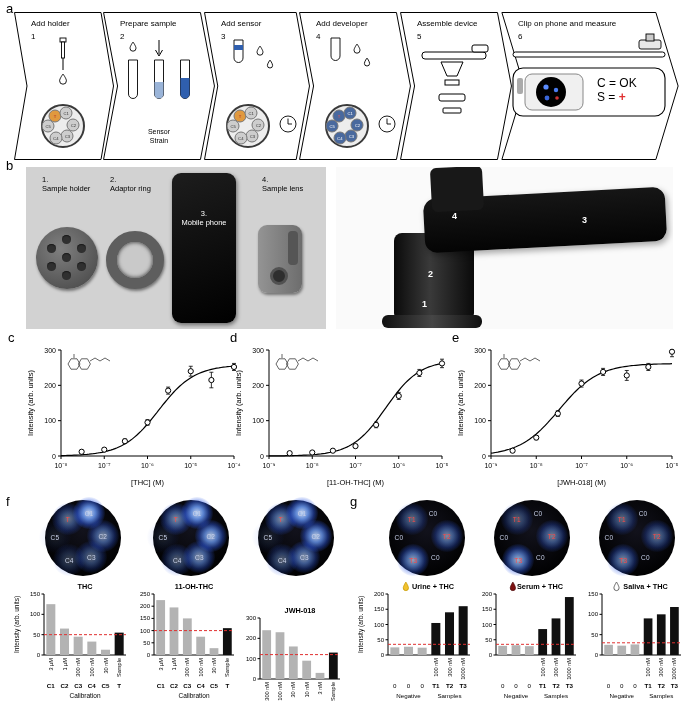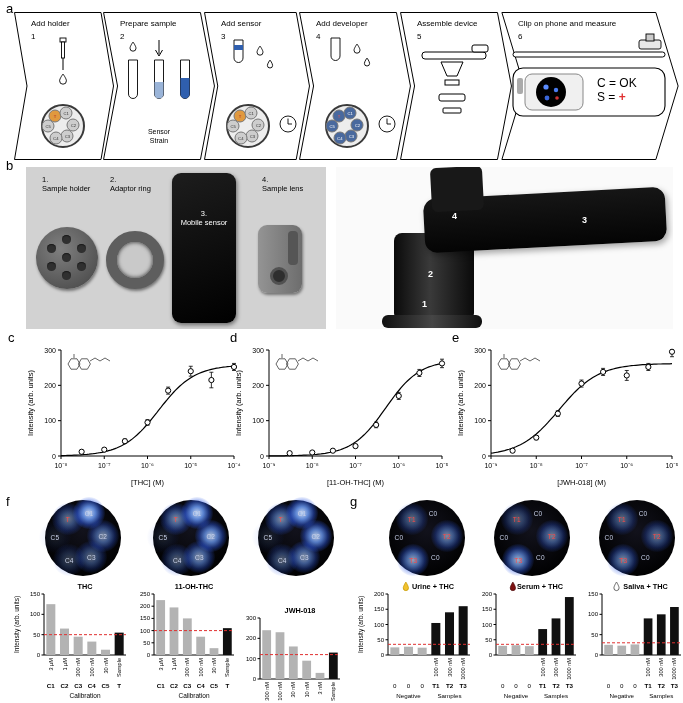--- a/index.html
+++ b/index.html
@@ -234,21 +234,21 @@
       <i style="left:41px;top:17px"></i>
     <i style="left:41px;top:35px"></i>
       <i style="left:26px;top:44px"></i>
       <i style="left:11px;top:35px"></i>
       <i style="left:11px;top:17px"></i>
   </div>
   <div class="ring"></div>
   <div class="phoneL">
     <div class="itemlbl">
       <span>3.</span>
-        <span>Mobile sensor</span>
+        <span>Mobile phone</span>
     </div>
   </div>
   <div class="lensL">
     <div class="lens-arm"></div>
     <div class="lens-eye"></div>
   </div>
 </div>
 
 <div id="photoR" class="photo">
   <div class="barrel"></div>

